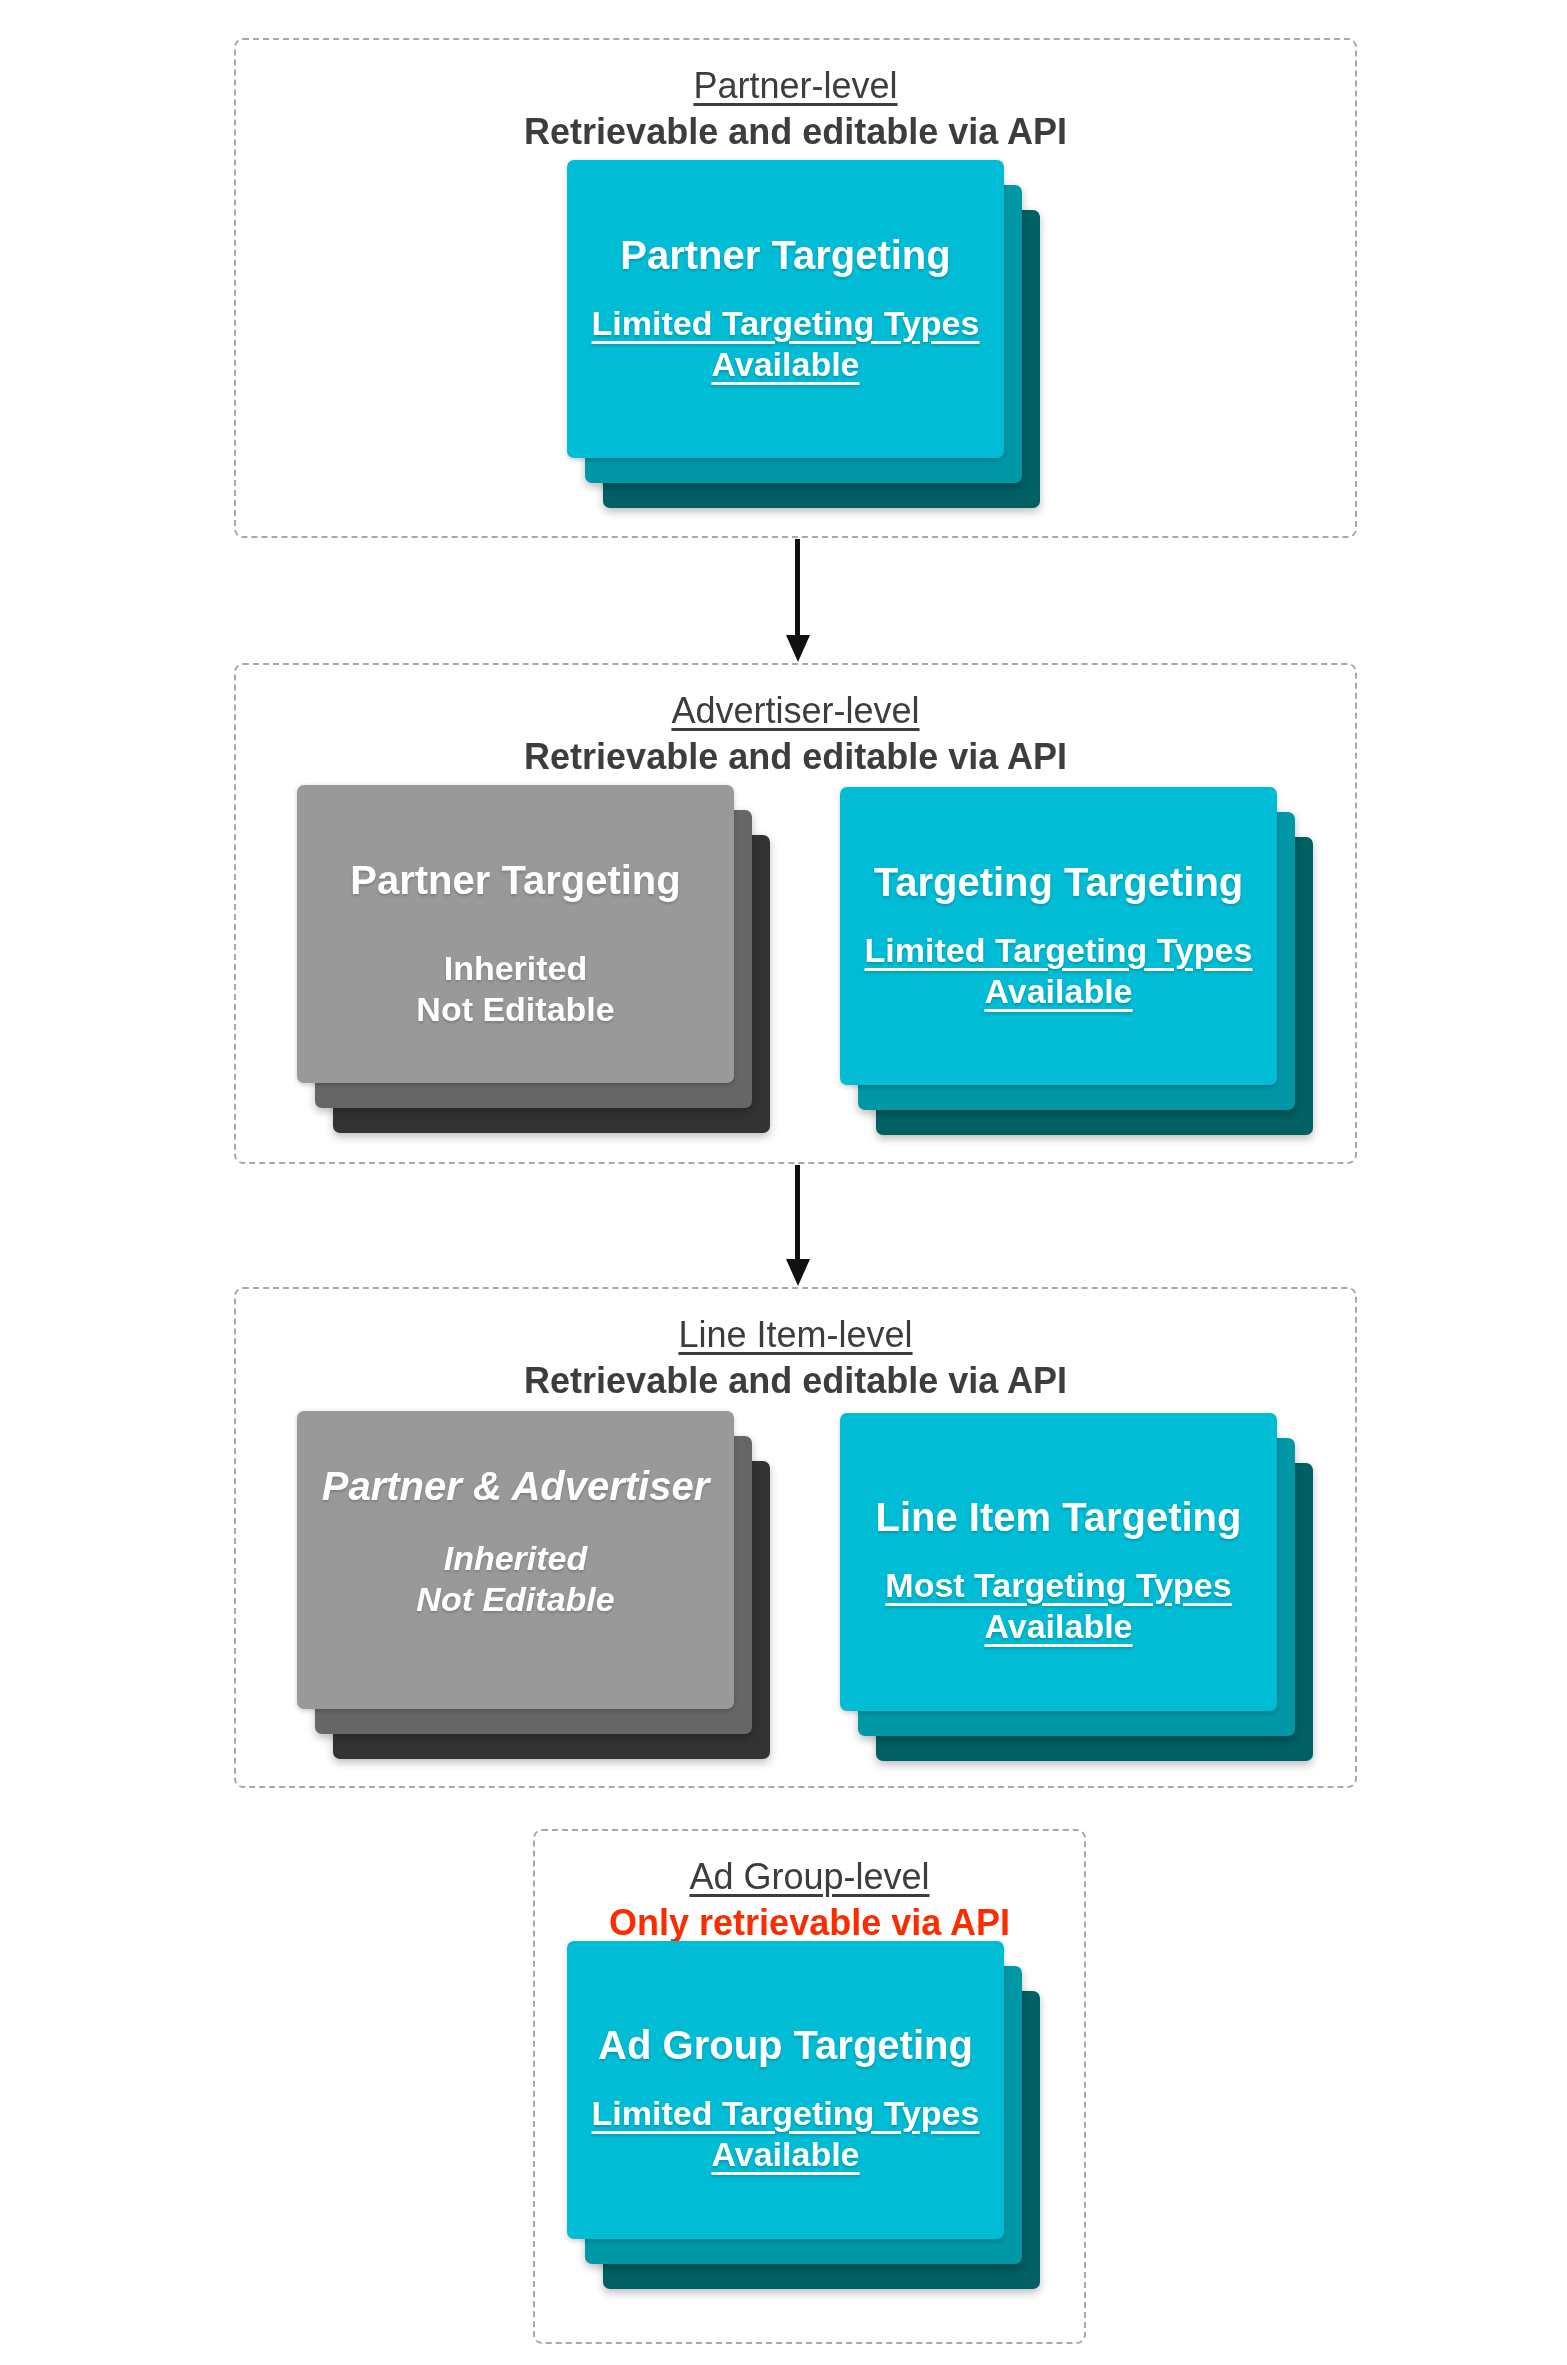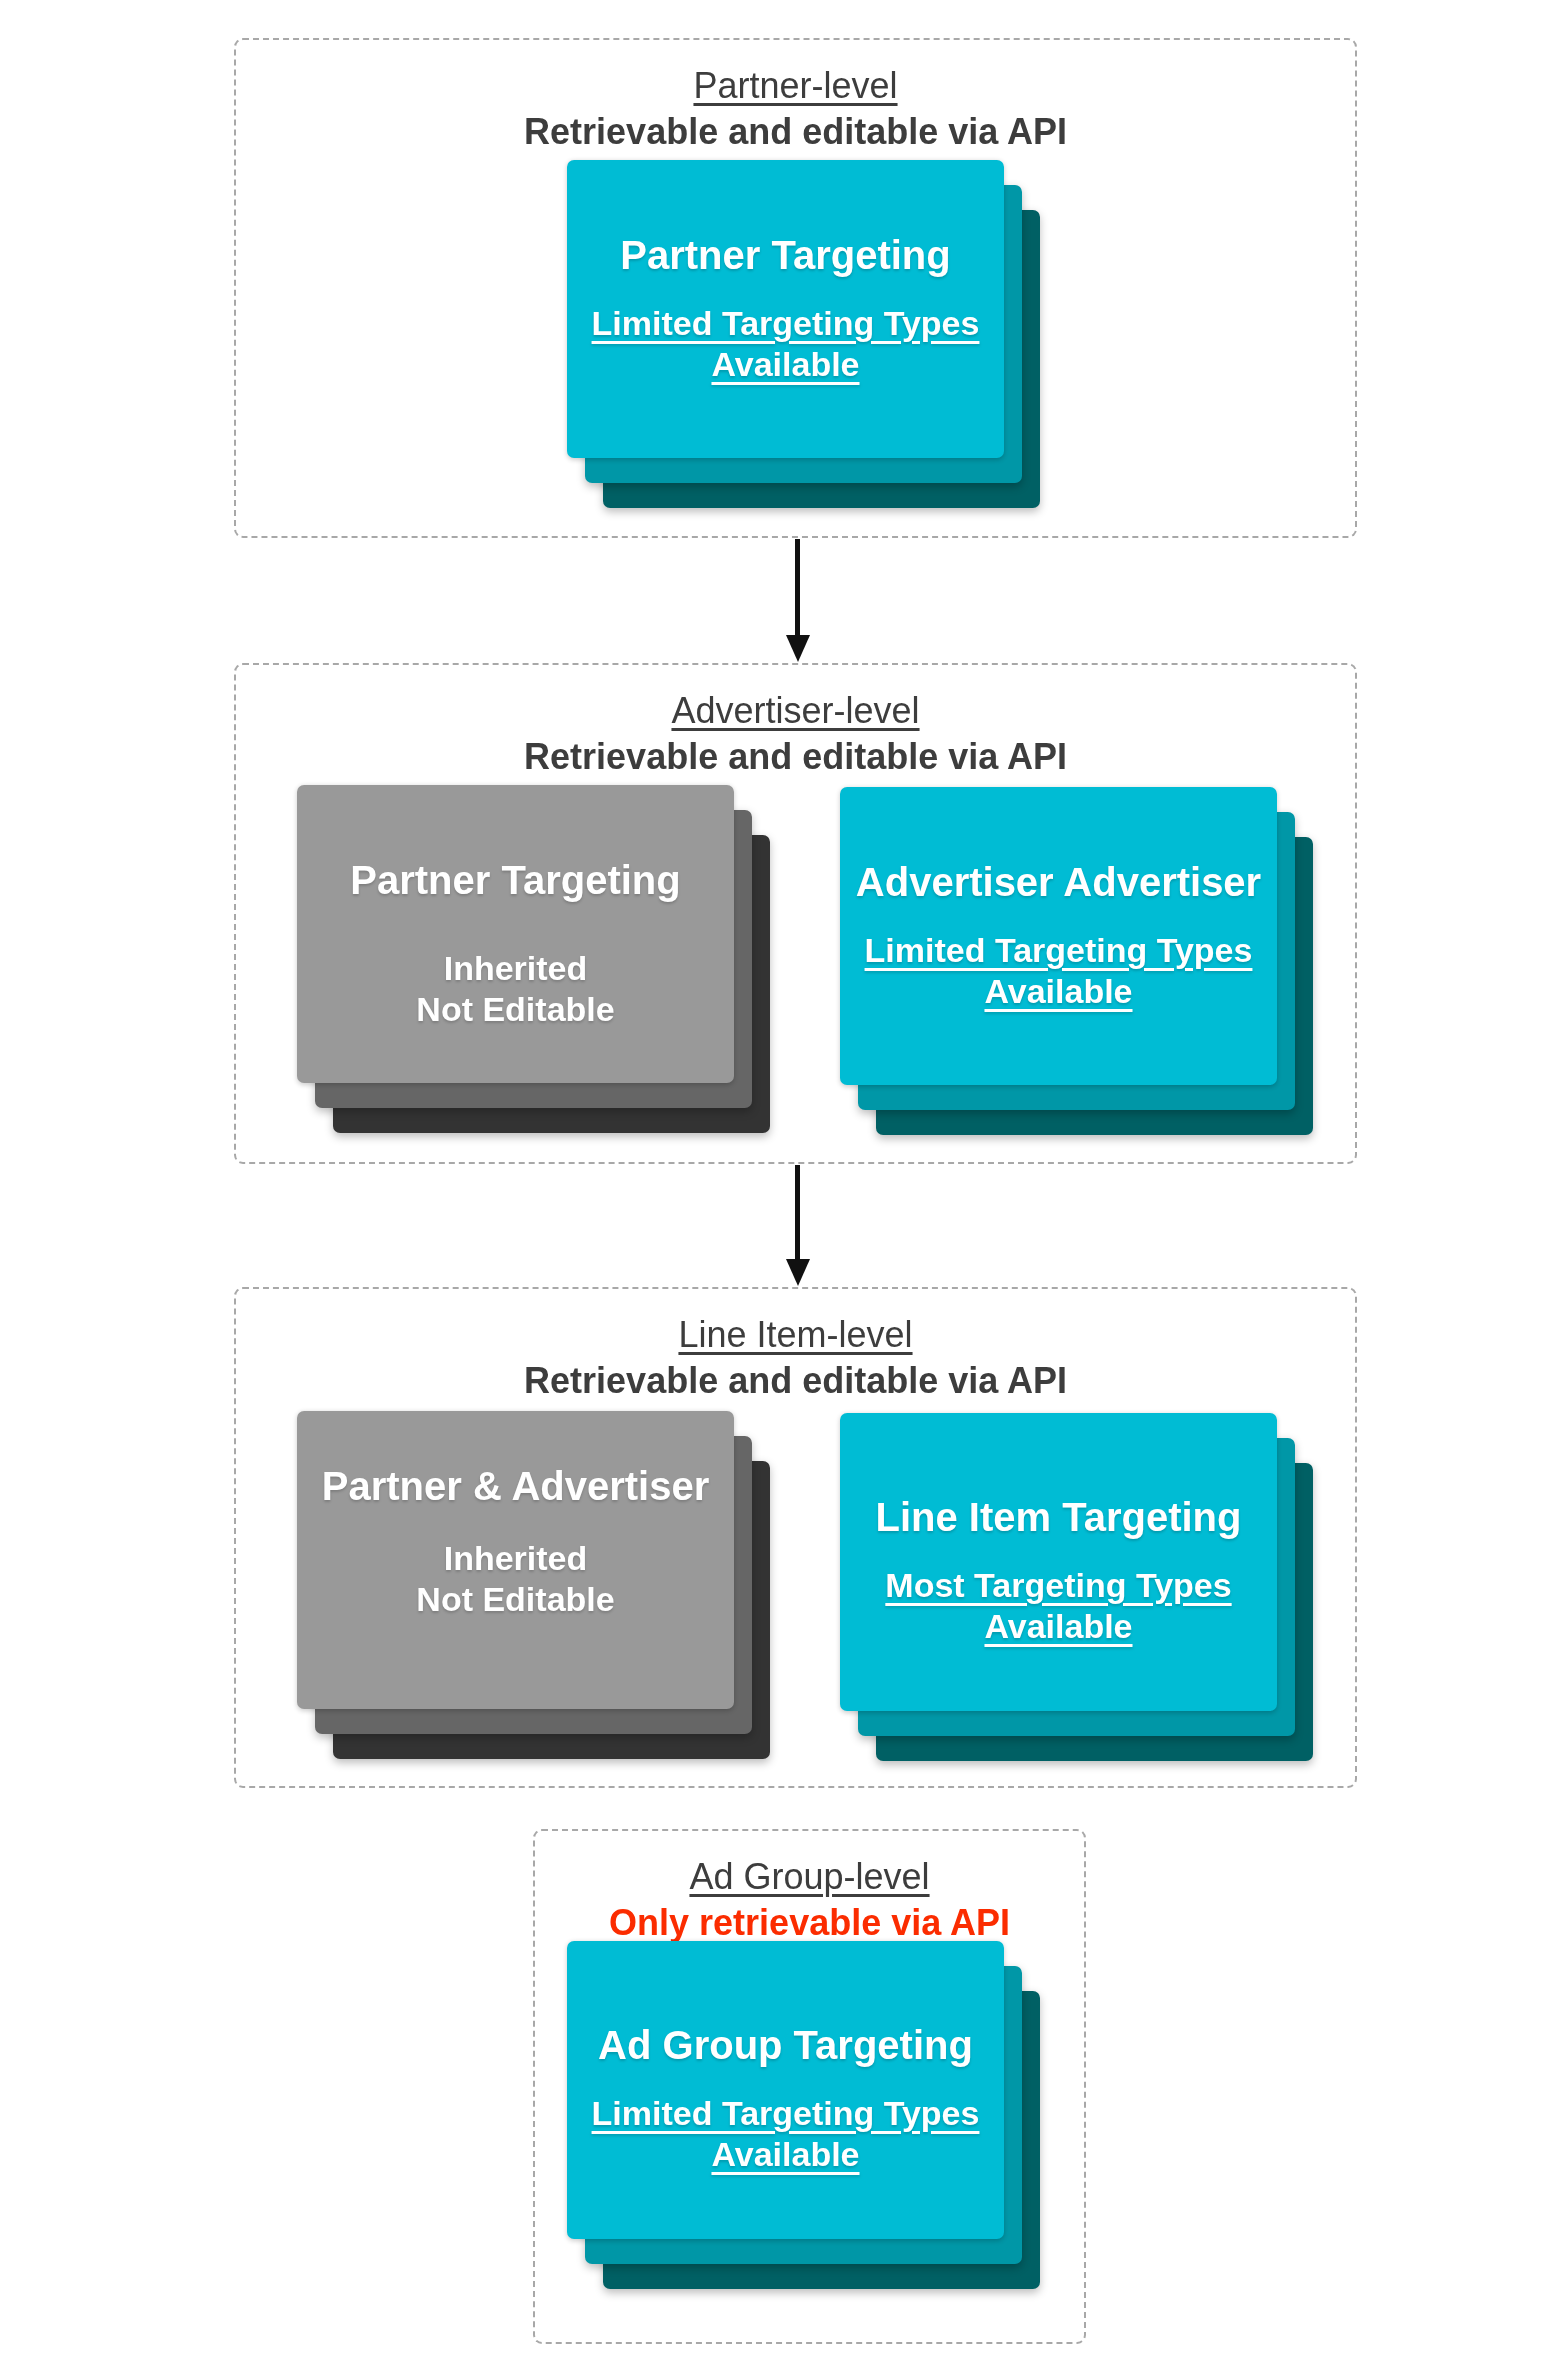--- a/index.html
+++ b/index.html
@@ -35,21 +35,21 @@
   .card.cyan{background:var(--cyan,#00bcd4);}
   .card.gray{background:var(--gray,#999999);}
 
   .card-title{font-size:40px;line-height:50px;font-weight:bold;
               text-shadow:0 1.8px 2.7px rgba(0,0,0,0.18);}
   .card-body{font-size:34px;line-height:41px;font-weight:bold;
              text-shadow:0 1.8px 2.7px rgba(0,0,0,0.18);}
   .card-body.underlined{text-decoration:underline;text-decoration-thickness:2.7px;
                         text-underline-offset:6.3px;}
 
-  .pt78{padding-top:70px;} .pt56{padding-top:50px;} .pt88{padding-top:79px;}
+  .pt78{padding-top:70px;} .pt56{padding-top:50px;font-style:italic;} .pt88{padding-top:79px;}
   .mt26{margin-top:23px;} .mt30{margin-top:27px;} .mt48{margin-top:43px;}
 
   
   .arrow{position:absolute;width:27px;display:flex;flex-direction:column;align-items:center;}
   .arrow-line{width:4.5px;flex:1;background:var(--arrow,#111111);}
   .arrow-head{width:0;height:0;border-left:12.5px solid transparent;
               border-right:12.5px solid transparent;
               border-top:27px solid var(--arrow,#111111);margin-top:-1.8px;}
 </style>
 </head>
@@ -98,21 +98,21 @@
         <div>Not Editable</div>
       </div>
     </div>
   </div>
 
   <div class="stack" style="left:840px;top:787px;">
     <div class="layer l2 cyan-dark"></div>
     <div class="layer l1 cyan-mid"></div>
     <div class="card cyan pt78">
       <div class="card-title">
-        <div>Advertiser Advertiser</div>
+        <div>Targeting Targeting</div>
       </div>
       <div class="card-body underlined mt26">
         <div>Limited Targeting Types</div>
         <div>Available</div>
       </div>
     </div>
   </div>
 
   <div class="arrow" style="left:784px;top:1165px;height:121px;">
     <div class="arrow-line"></div>

